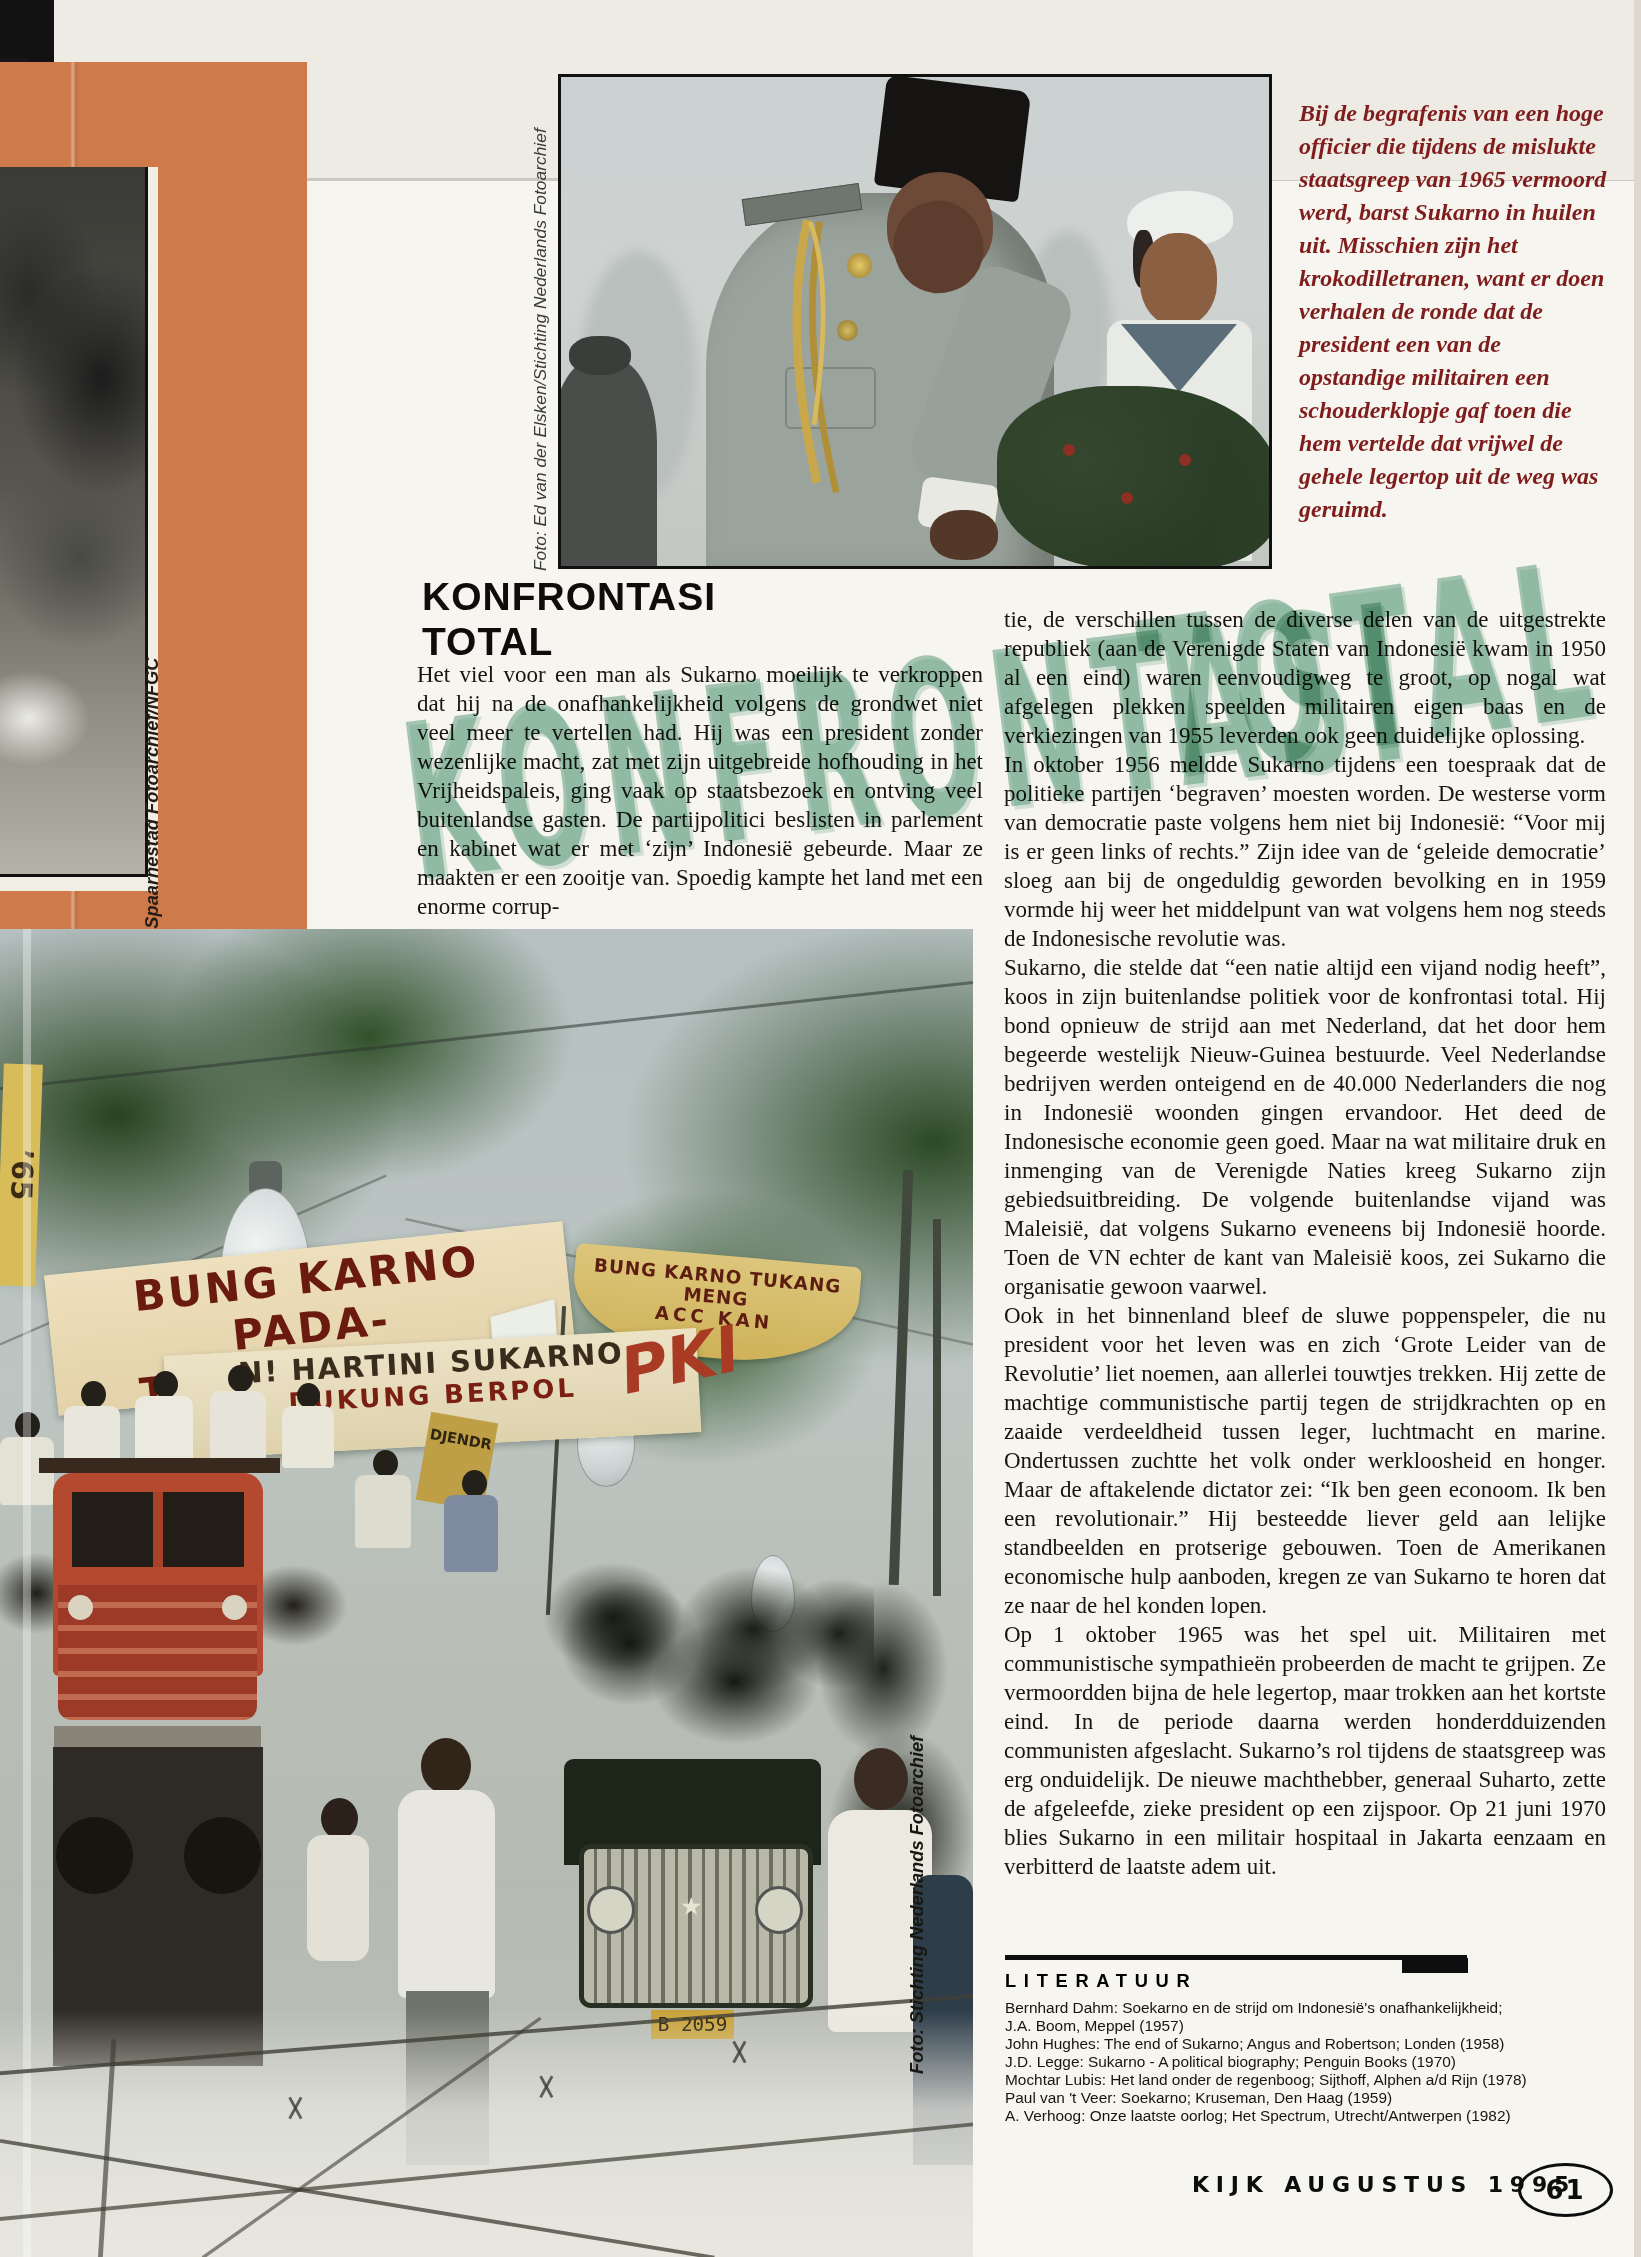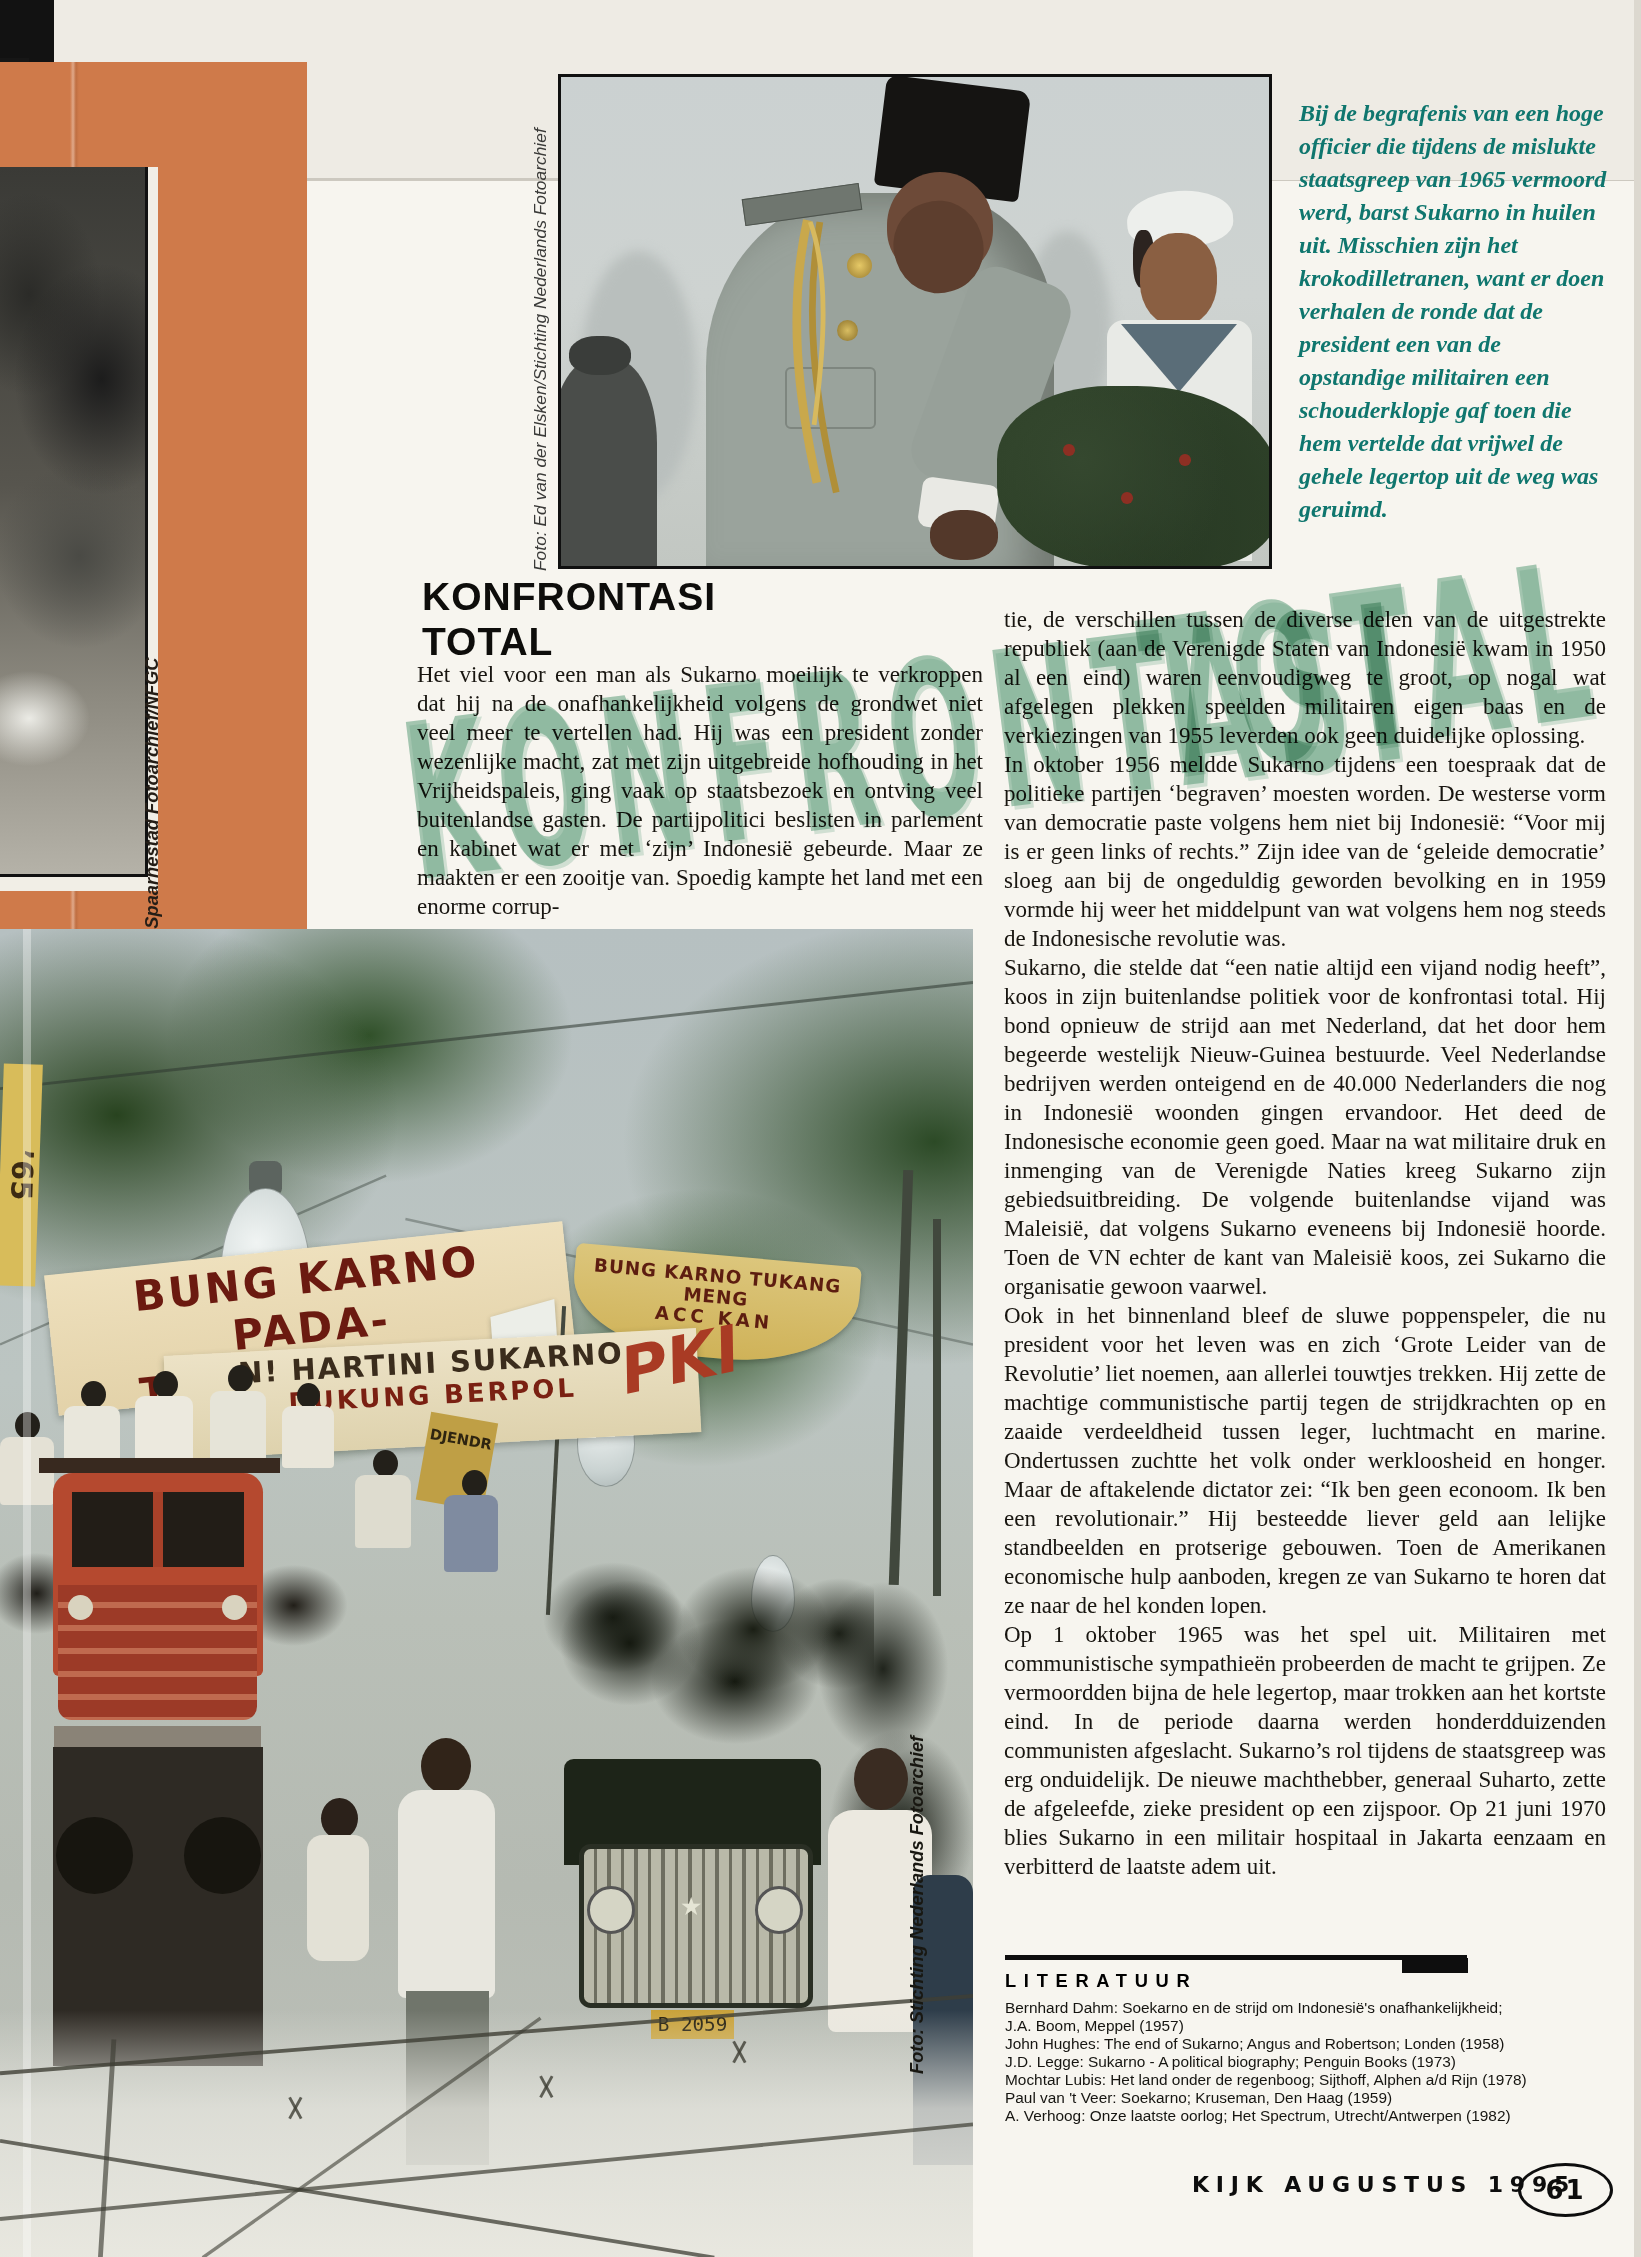--- a/index.html
+++ b/index.html
@@ -48,21 +48,21 @@
   #sailor-collar{position:absolute;left:560px;top:247px;width:116px;height:68px;background:#5a6d78;clip-path:polygon(0 0,100% 0,50% 100%);}
   #wreath{position:absolute;left:436px;top:309px;width:280px;height:183px;
      background:radial-gradient(circle at 30% 40%,#35482f,rgba(53,72,47,0) 65%),
                 radial-gradient(circle at 65% 55%,#2b3d27,rgba(43,61,39,0) 70%),
                 radial-gradient(circle at 50% 80%,#24351f, rgba(36,53,31,0) 75%),#2e4128;
      border-radius:40% 50% 30% 45%;}
   .wreath-dot{position:absolute;width:11.6px;height:11.6px;border-radius:50%;background:#8d2f23;}
   #dark-fig{position:absolute;left:-9.7px;top:282px;width:106px;height:212px;background:#4a4d4a;border-radius:40% 40% 0 0;}
   #dark-fig-cap{position:absolute;left:7.7px;top:259px;width:62px;height:39px;background:#3a3d3a;border-radius:45%;}
   
-  #caption{left:1299px;top:97px;width:311px;font-size:24px;line-height:33px;font-style:italic;font-weight:bold;color:#0f766e;}
+  #caption{left:1299px;top:97px;width:311px;font-size:24px;line-height:33px;font-style:italic;font-weight:bold;color:#7f1d1d;}
   
   #heading{left:422px;top:574px;font-family:"Liberation Sans",sans-serif;font-weight:bold;font-size:39px;line-height:45px;letter-spacing:1px;color:#0e0d0b;}
   .bodycol{font-size:23px;line-height:29px;text-align:justify;color:#181510;}
   .bodycol p{margin:0;}
   #col-left{left:417px;top:660px;width:566px;height:268px;overflow:hidden;}
   #col-right{left:1004px;top:605px;width:602px;height:1305px;overflow:hidden;}
   
   .stamp{font-family:"DejaVu Sans",sans-serif;font-weight:bold;color:rgba(97,164,132,.55);
          mix-blend-mode:multiply;transform-origin:left top;white-space:nowrap;z-index:30;
          text-shadow:2.9px 1.9px 0 rgba(97,164,132,.25);}
@@ -349,21 +349,21 @@
   </div>
   <div class="abs v-credit" id="demo-credit">Foto: Stichting Nederlands Fotoarchief</div>
 
   <div class="abs" id="lit-rule"></div>
   <div class="abs" id="lit-tab"></div>
   <div class="abs" id="lit-heading">LITERATUUR</div>
   <div class="abs" id="lit-entries">
     <div>Bernhard Dahm: Soekarno en de strijd om Indonesië's onafhankelijkheid;</div>
     <div>J.A. Boom, Meppel (1957)</div>
     <div>John Hughes: The end of Sukarno; Angus and Robertson; Londen (1958)</div>
-    <div>J.D. Legge: Sukarno - A political biography; Penguin Books (1973)</div>
+    <div>J.D. Legge: Sukarno - A political biography; Penguin Books (1970)</div>
     <div>Mochtar Lubis: Het land onder de regenboog; Sijthoff, Alphen a/d Rijn (1978)</div>
     <div>Paul van 't Veer: Soekarno; Kruseman, Den Haag (1959)</div>
     <div>A. Verhoog: Onze laatste oorlog; Het Spectrum, Utrecht/Antwerpen (1982)</div>
   </div>
 
   <div class="abs" id="footer-issue">KIJK AUGUSTUS 1995</div>
   <div class="abs" id="footer-badge">61</div>
 
 </div>
 

